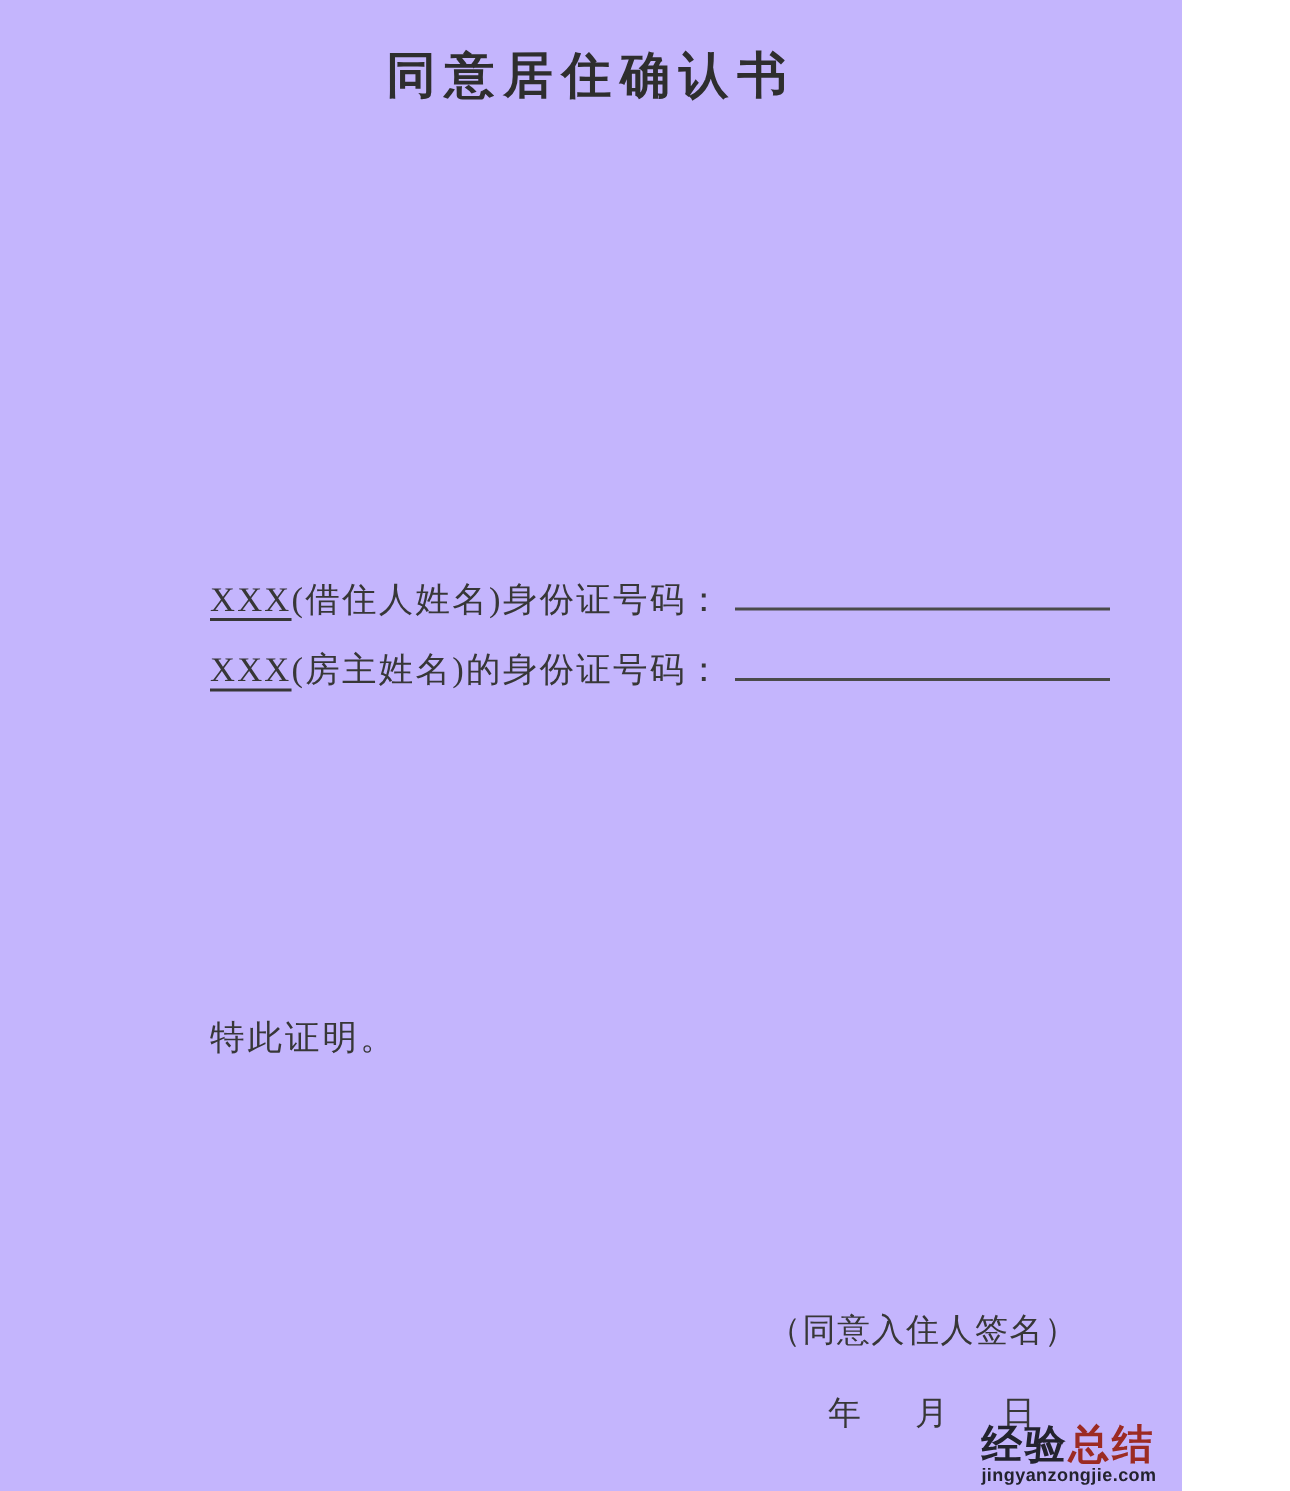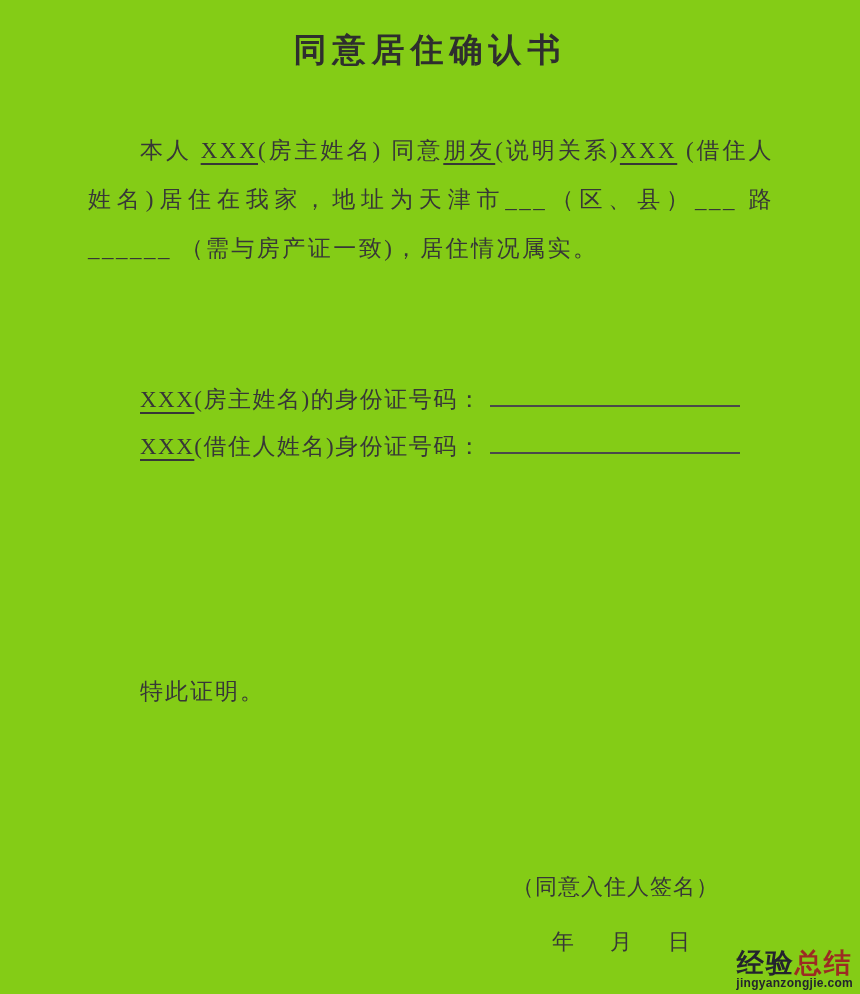--- a/index.html
+++ b/index.html
@@ -1,20 +1,20 @@
 <!DOCTYPE html>
 <html style="--wm-dark: #23232e; --wm-red: #9c2b23;"><head>
 <meta charset="utf-8">
 <style>
   html, body { margin: 0; padding: 0; background: #ffffff; }
   .doc {
     position: relative;
-    width: 860px;
+    width: 788px;
     height: 994px;
-    background: #84cc16;
+    background: #c4b5fd;
     font-family: "Liberation Serif", "DejaVu Serif", serif;
     color: #373737;
     overflow: hidden;
   }
   .title {
     position: absolute;
     top: 28px;
     left: 0;
     width: 100%;
     text-align: center;
@@ -74,51 +74,50 @@
   .date-row {
     position: absolute;
     top: 927px;
     left: 552px;
     display: flex;
     gap: 36px;
     font-size: 22px;
   }
   .watermark {
     position: absolute;
-    right: 7px;
+    right: 17px;
     bottom: 4px;
-    text-align: center;
+    text-align: left;
     font-family: "Liberation Sans", "DejaVu Sans", sans-serif;
     line-height: 1.05;
   }
   .wm-brand { font-size: 27px; font-weight: bold; letter-spacing: 2px; }
   .wm-brand .wm-dark { color: var(--wm-dark, #23232e); }
   .wm-brand .wm-red  { color: var(--wm-red, #9c2b23); }
   .wm-domain {
     font-size: 12px;
     font-weight: bold;
     color: var(--wm-dark, #2f2f2f);
     letter-spacing: 0.3px;
   }
 </style>
 </head>
 <body>
 
 <div class="doc">
 
   <div class="title">同意居住确认书</div>
 
-  <div class="para"><span>本人 </span><span class="u">XXX</span><span>(房主姓名) 同意</span><span class="u">朋友</span><span>(说明关系)</span><span class="u">XXX</span><span> (借住人姓名)居住在我家，地址为天津市___（区、县）___  路______  （需与房产证一致)，居住情况属实。</span></div>
 
   <div class="id-block">
     <div class="id-line">
-      <span><span class="u">XXX</span><span>(房主姓名)的身份证号码：</span></span><span class="blank-line"></span>
+      <span><span class="u">XXX</span><span>(借住人姓名)身份证号码：</span></span><span class="blank-line"></span>
     </div>
     <div class="id-line">
-      <span><span class="u">XXX</span><span>(借住人姓名)身份证号码：</span></span><span class="blank-line"></span>
+      <span><span class="u">XXX</span><span>(房主姓名)的身份证号码：</span></span><span class="blank-line"></span>
     </div>
   </div>
 
   <div class="certify">特此证明。</div>
 
   <div class="signature">（同意入住人签名）</div>
 
   <div class="date-row">
     <span>年</span>
     <span>月</span>

